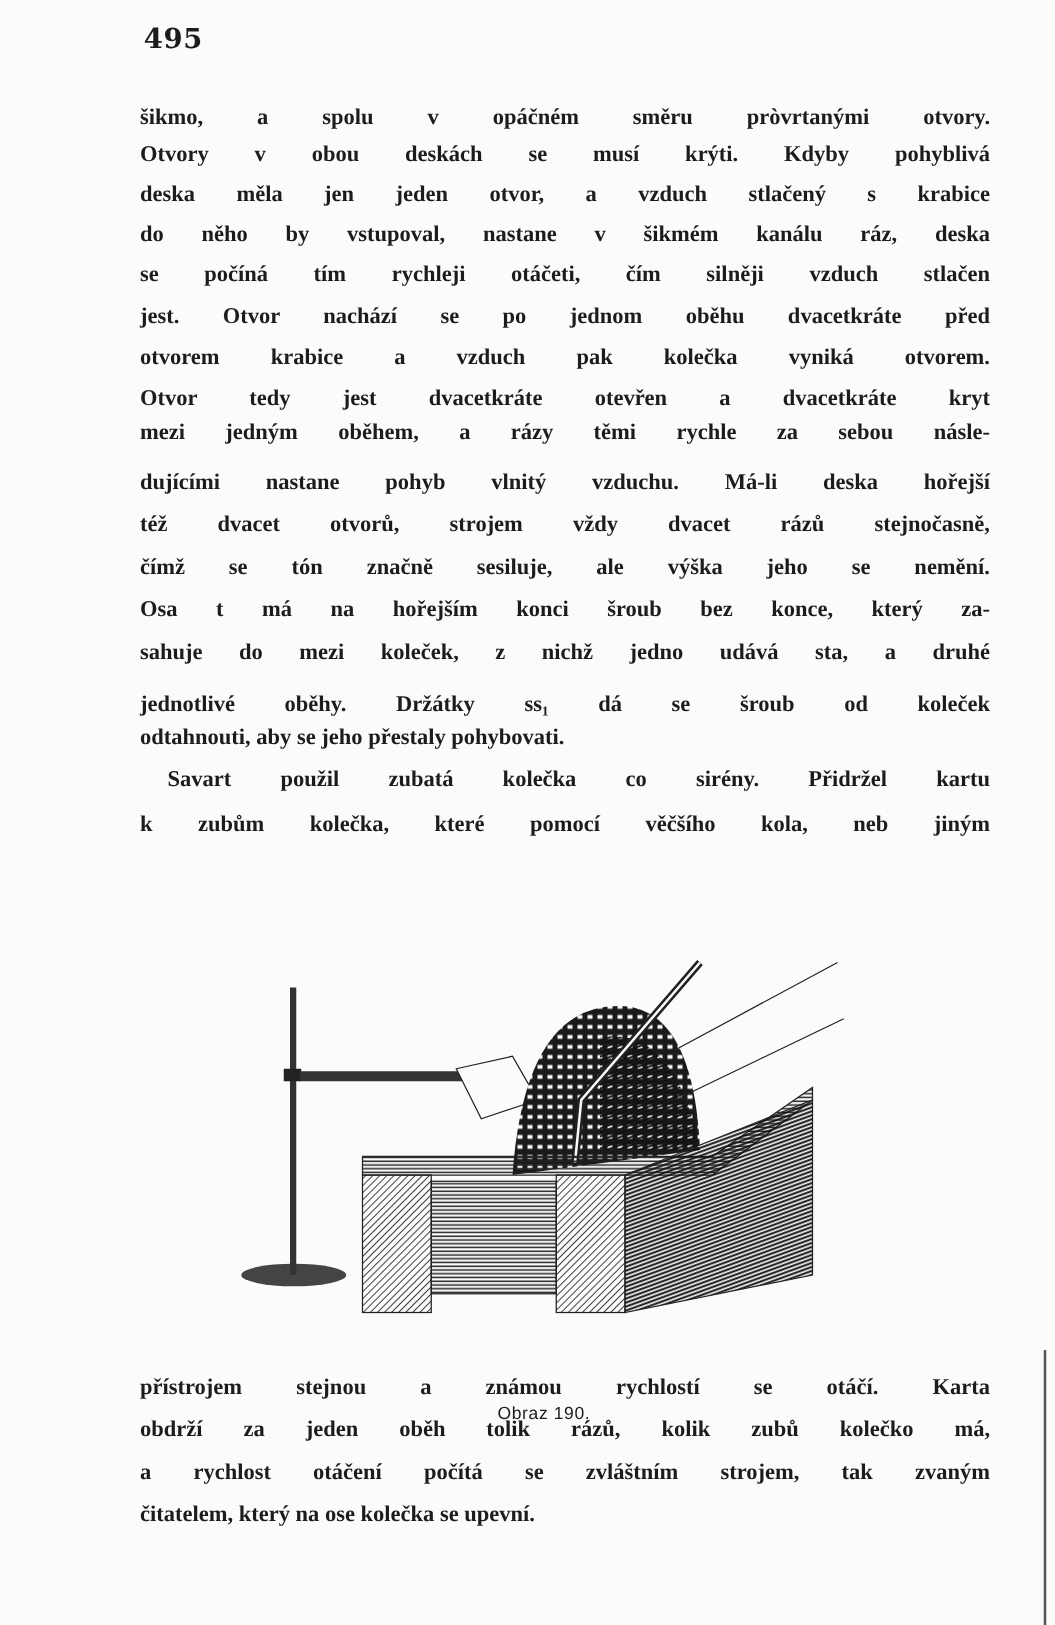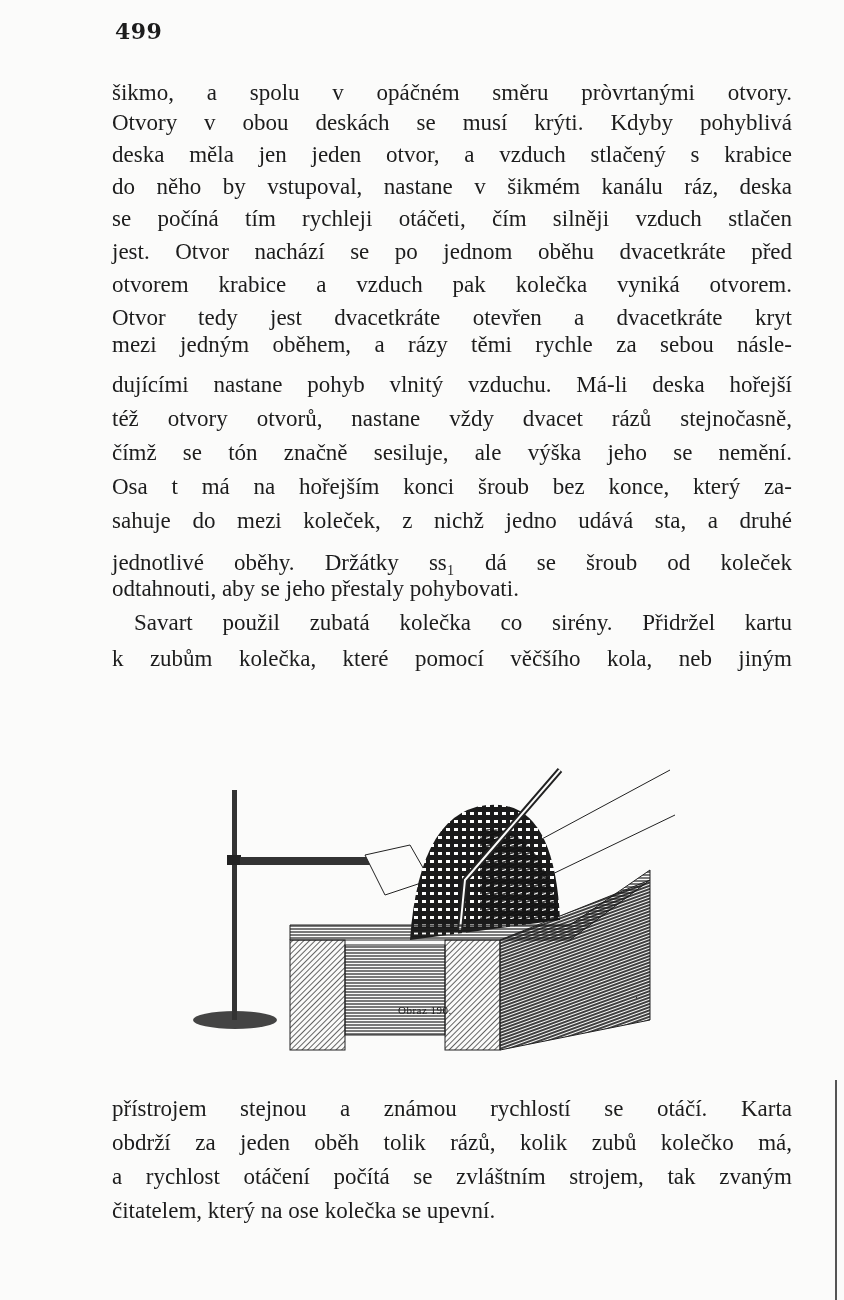--- a/index.html
+++ b/index.html
@@ -11,53 +11,54 @@
     position: relative;
   }
   .page { position: absolute; left: 0; top: 0; width: 844px; height: 1300px; }
   .page-number {
     position: absolute; left: 115px; top: 18px;
     font-size: 22px; font-weight: bold; letter-spacing: 0.5px;
   }
   .line {
     position: absolute; left: 112px; width: 680px;
     font-family: "Liberation Serif", serif;
-    font-size: 23px; line-height: 30px; white-space: nowrap;
+    font-size: 18px; line-height: 30px; white-space: nowrap;
     text-align: justify; text-align-last: justify;
     transform-origin: left center;
+    font-weight: bold;
   }
   .line.last { text-align-last: left; }
   .line.indent { padding-left: 22px; width: 658px; }
   .figure {
     position: absolute; left: 180px; top: 730px; width: 500px; height: 330px;
   }
   .caption {
-    position: absolute; left: 398px; top: 1004px;
-    font-size: 11px; font-family: Liberation Serif, serif; letter-spacing: 0.5px;
+    position: absolute; left: 398px; top: 1122px;
+    font-size: 14px; font-family: Liberation Sans, sans-serif; letter-spacing: 0.5px;
   }
   .edge-line { position: absolute; left: 835px; top: 1080px; width: 2px; height: 220px; background: #555; }
 </style>
 </head>
 <body>
 
 <div class="page">
-  <div class="page-number">499</div>
+  <div class="page-number">495</div>
 
   <div>
     <div class="line" style="top:78px">šikmo, a spolu v opáčném směru pròvrtanými otvory.</div>
     <div class="line" style="top:108px">Otvory v obou deskách se musí krýti. Kdyby pohyblivá</div>
     <div class="line" style="top:140px">deska měla jen jeden otvor, a vzduch stlačený s krabice</div>
     <div class="line" style="top:172px">do něho by vstupoval, nastane v šikmém kanálu ráz, deska</div>
     <div class="line" style="top:204px">se počíná tím rychleji otáčeti, čím silněji vzduch stlačen</div>
     <div class="line" style="top:237px">jest. Otvor nachází se po jednom oběhu dvacetkráte před</div>
     <div class="line" style="top:270px">otvorem krabice a vzduch pak kolečka vyniká otvorem.</div>
     <div class="line" style="top:303px">Otvor tedy jest dvacetkráte otevřen a dvacetkráte kryt</div>
     <div class="line" style="top:330px">mezi jedným oběhem, a rázy těmi rychle za sebou násle-</div>
     <div class="line" style="top:370px">dujícími nastane pohyb vlnitý vzduchu. Má-li deska hořejší</div>
-    <div class="line" style="top:404px">též otvory otvorů, nastane vždy dvacet rázů stejnočasně,</div>
+    <div class="line" style="top:404px">též dvacet otvorů, strojem vždy dvacet rázů stejnočasně,</div>
     <div class="line" style="top:438px">čímž se tón značně sesiluje, ale výška jeho se nemění.</div>
     <div class="line" style="top:472px">Osa t má na hořejším konci šroub bez konce, který za-</div>
     <div class="line" style="top:506px">sahuje do mezi koleček, z nichž jedno udává sta, a druhé</div>
     <div class="line" style="top:548px">jednotlivé oběhy. Držátky ss₁ dá se šroub od koleček</div>
     <div class="line last" style="top:574px">odtahnouti, aby se jeho přestaly pohybovati.</div>
   </div>
 
   <div>
     <div class="line indent" style="top:608px">Savart použil zubatá kolečka co sirény. Přidržel kartu</div>
     <div class="line" style="top:644px">k zubům kolečka, které pomocí věčšího kola, neb jiným</div>

